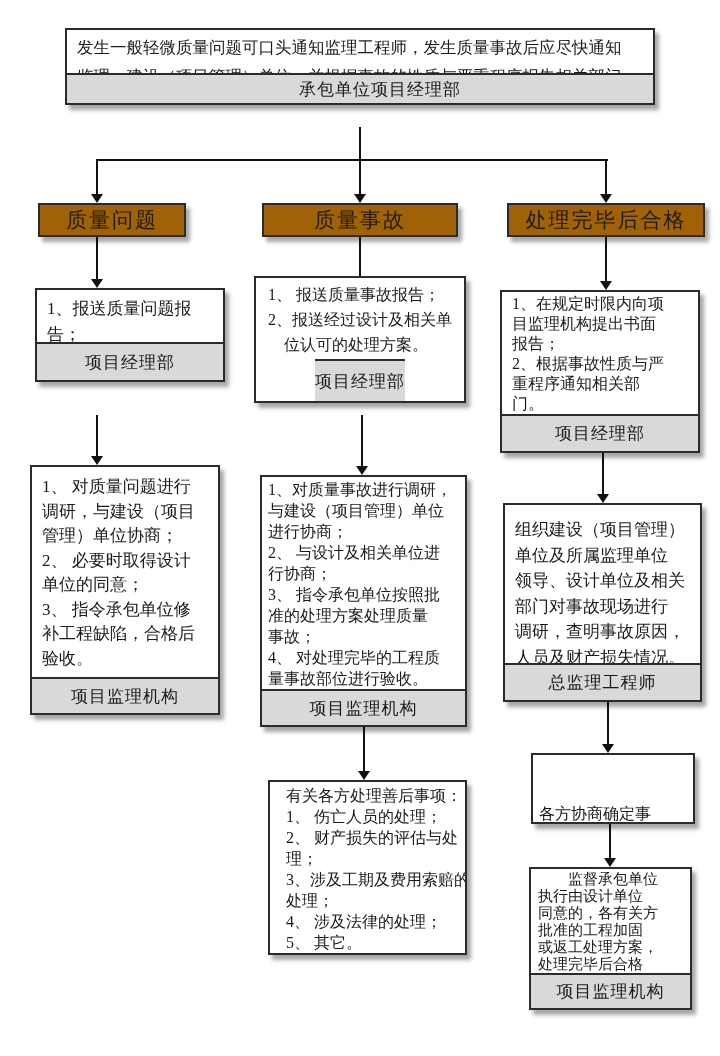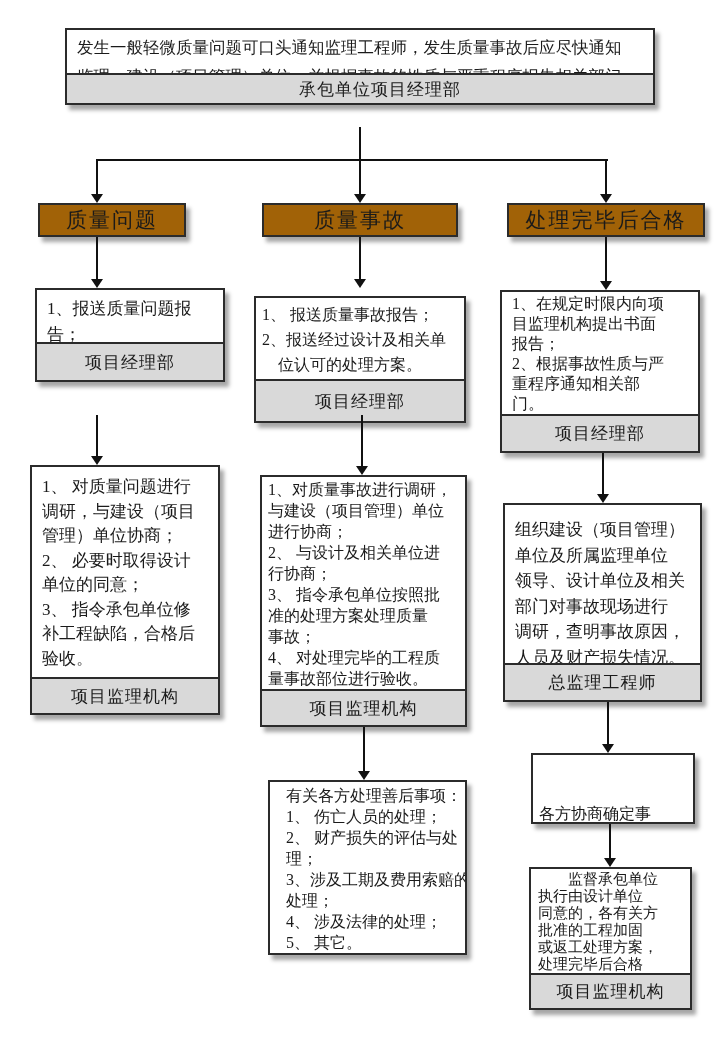--- a/index.html
+++ b/index.html
@@ -87,21 +87,21 @@
 3、 指令承包单位修
 补工程缺陷，合格后
 验收。</div>
     <div class="foot" style="height:36px;">项目监理机构</div>
   </div>
 
   <div class="arrow" style="left:354px; top:237px; height:51px;">
       <span class="stem"></span>
       <span class="head"></span>
     </div>
-  <div class="fbox" style="left:254px; top:296px; width:212px; height:127px;">
+  <div class="fbox" style="left:254px; top:276px; width:212px; height:127px;align-items:center;">
     <div class="body" style="font-size:16px; line-height:25px; padding:4px 6px;">1、 报送质量事故报告；
 2、报送经过设计及相关单
 　位认可的处理方案。</div>
     <div class="foot" style="height:42px;">项目经理部</div>
   </div>
   <div class="arrow" style="left:356px; top:415px; height:60px;">
       <span class="stem"></span>
       <span class="head"></span>
     </div>
   <div class="fbox" style="left:260px; top:475px; width:207px; height:252px;">

